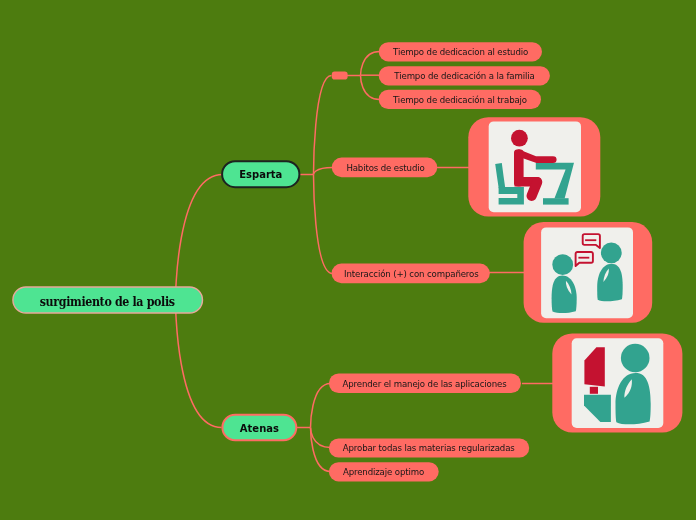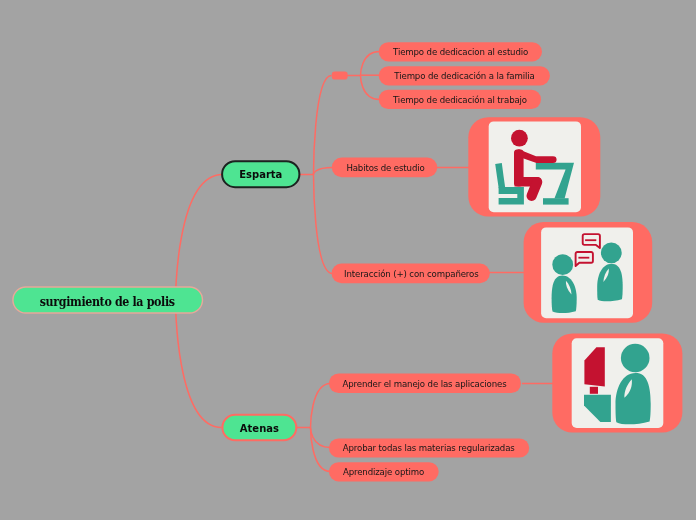--- a/index.html
+++ b/index.html
@@ -1,18 +1,18 @@
 <!DOCTYPE html>
 <html><head>
 <meta charset="utf-8">
 <style>
   html,body{margin:0;padding:0;background:#ffffff;}
   body{width:696px;height:520px;overflow:hidden;
        font-family:"DejaVu Sans",sans-serif;-webkit-font-smoothing:antialiased;}
-  #stage{position:relative;width:696px;height:520px;background:#a3a3a3;}
+  #stage{position:relative;width:696px;height:520px;background:#4d7c0f;}
   svg#map{position:absolute;left:0;top:0;}
   .link{fill:none;stroke:#FF6B63;stroke-width:1.5;}
   .ntext{font-family:"DejaVu Sans",sans-serif;font-size:8.6px;fill:#171717;
          letter-spacing:-0.13px;dominant-baseline:central;text-anchor:middle;}
   .btext{font-family:"DejaVu Sans Condensed","DejaVu Sans",sans-serif;font-size:11.1px;
          font-weight:bold;fill:#0B0B0B;dominant-baseline:central;text-anchor:middle;}
   .rtext{font-family:"DejaVu Serif Condensed","DejaVu Serif",serif;font-size:12.3px;
          font-weight:bold;fill:#0B0B0B;dominant-baseline:central;text-anchor:middle;
          letter-spacing:-0.35px;}
 </style>

